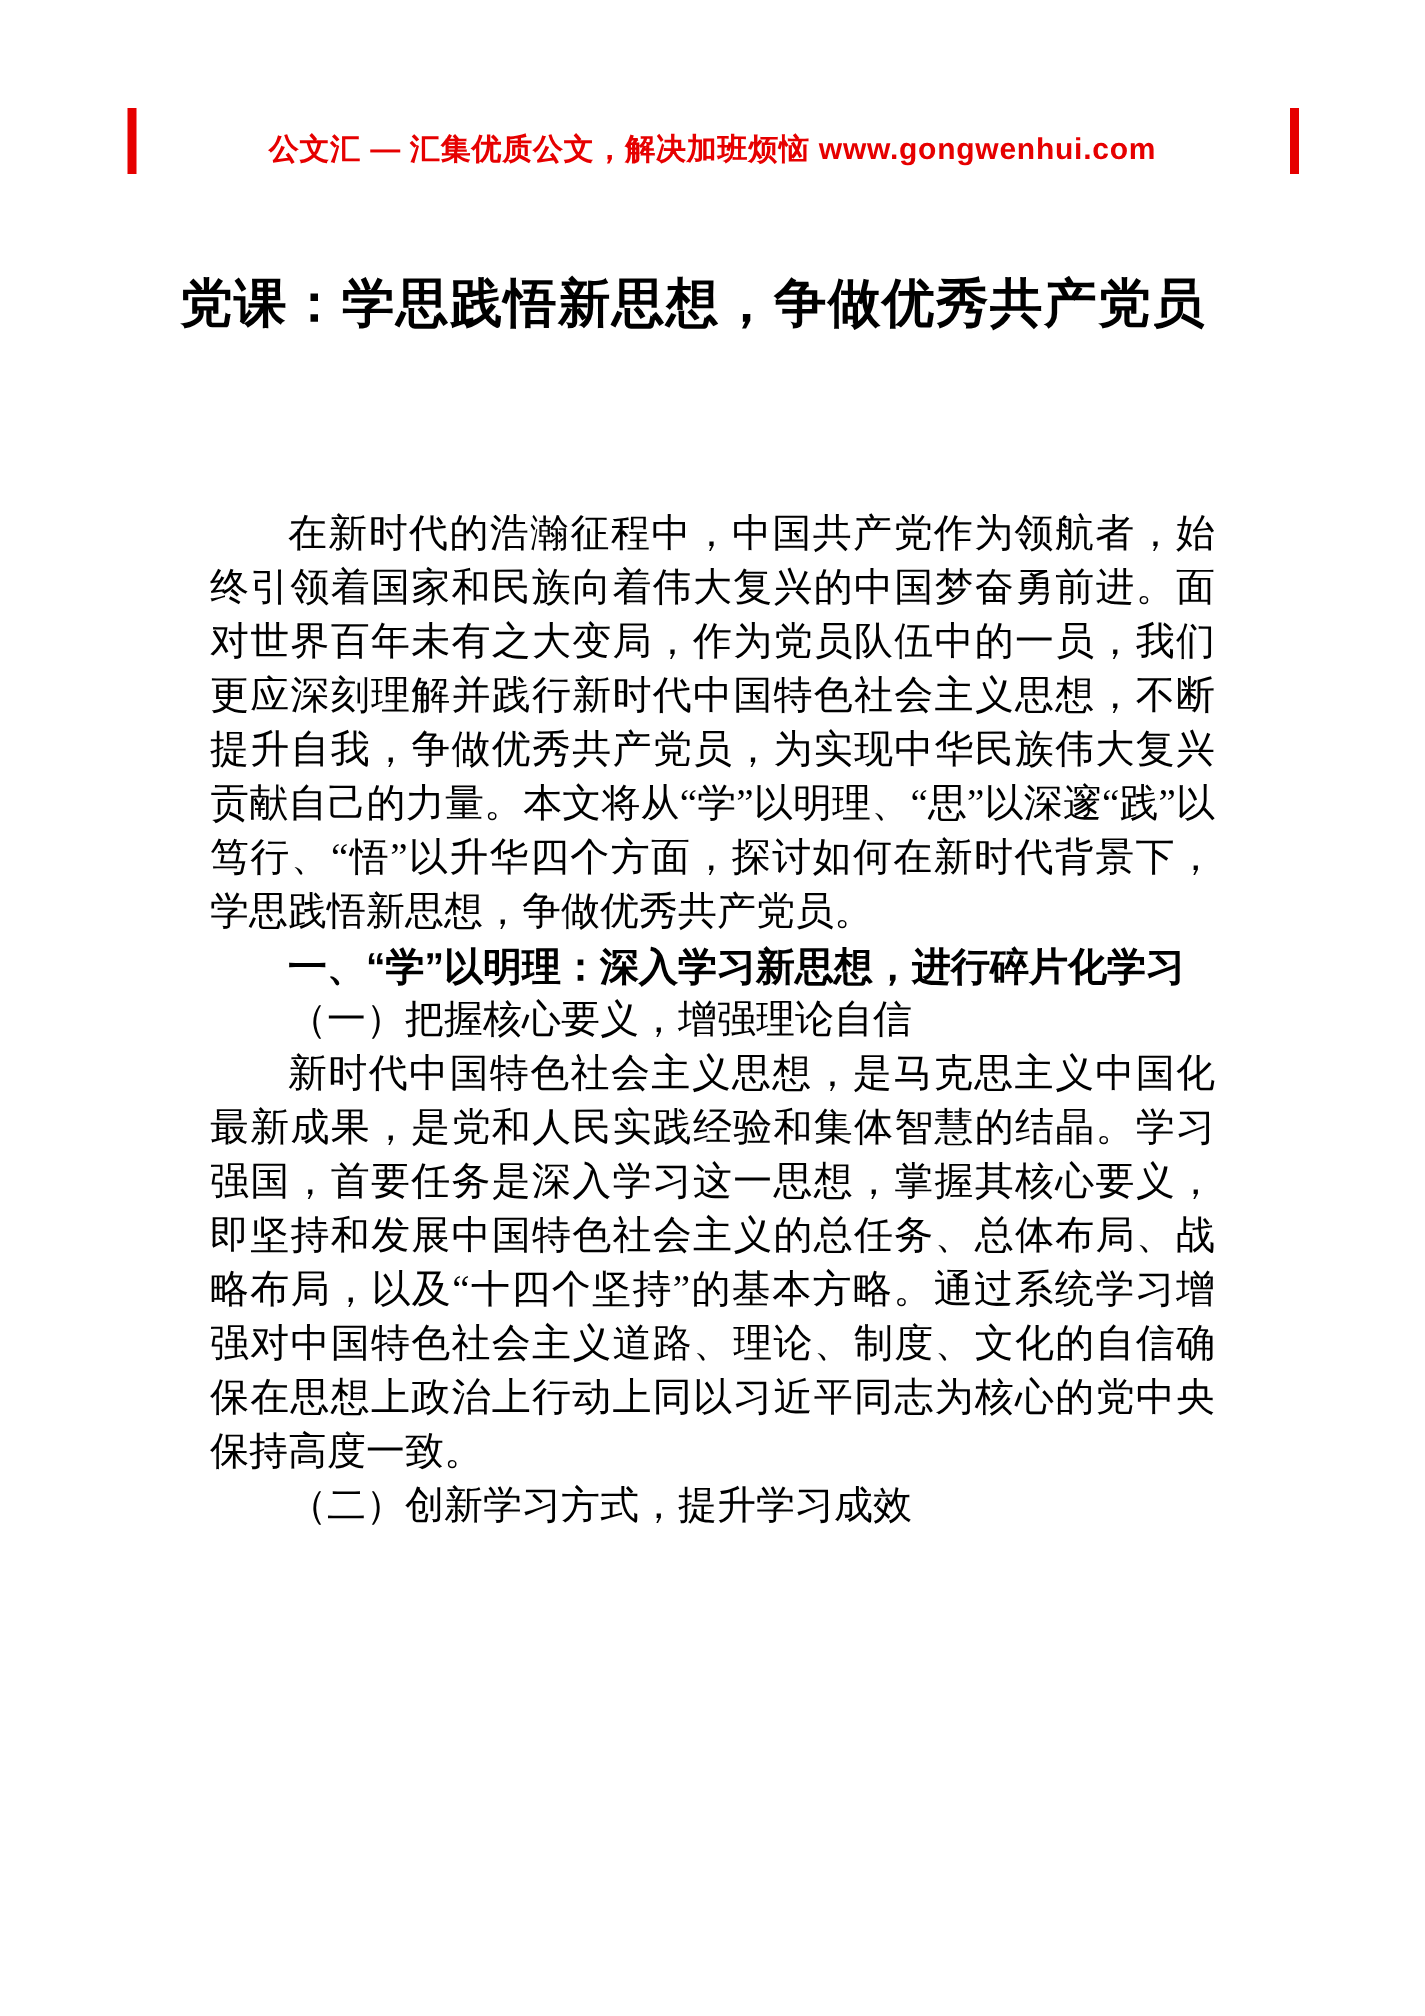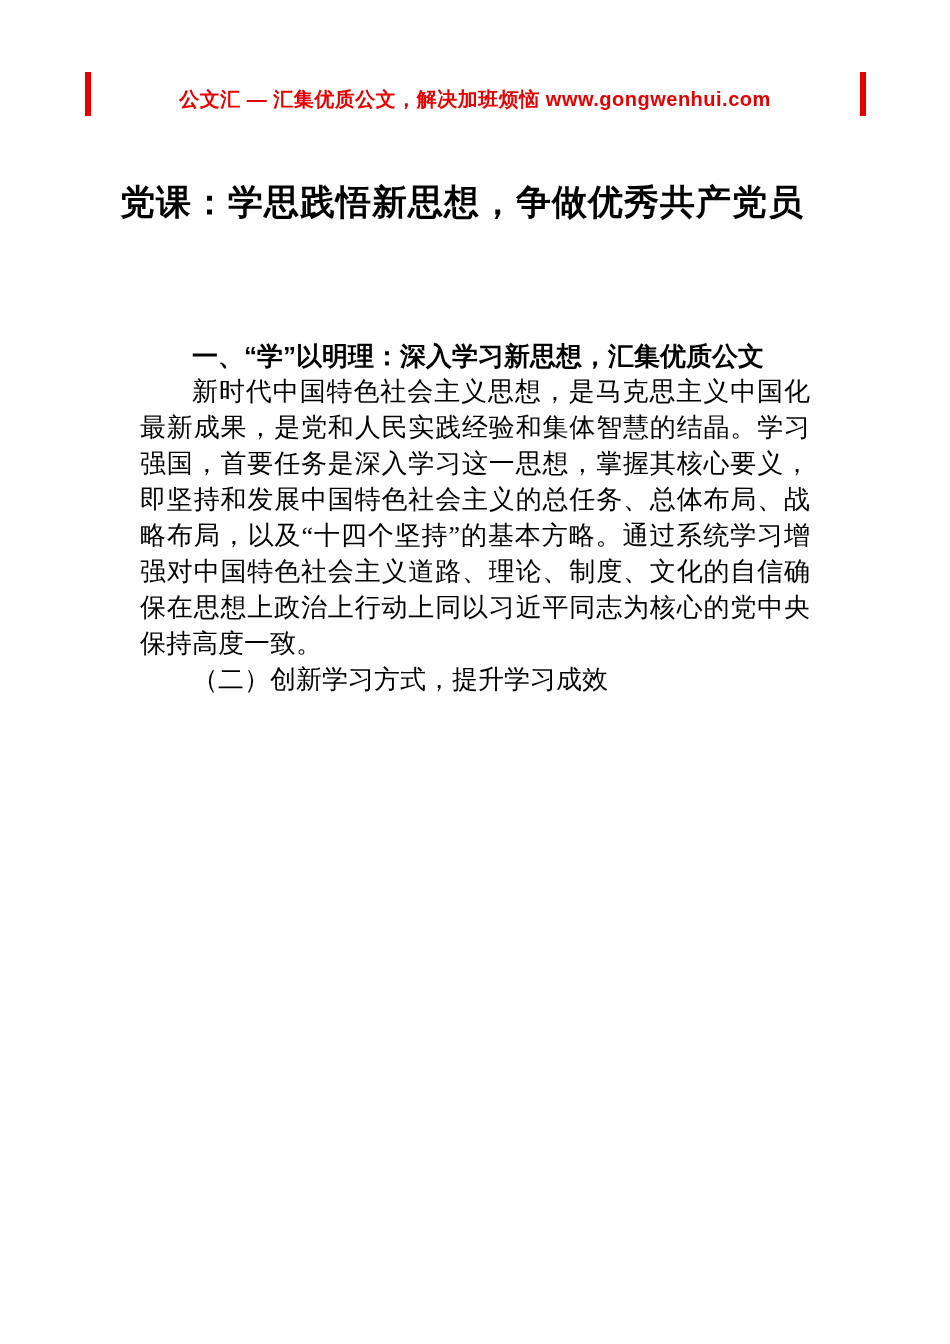--- a/index.html
+++ b/index.html
@@ -73,18 +73,20 @@
 <div class="page">
 
   <div class="red-bar left"></div>
   <div class="red-bar right"></div>
 
   <div class="site-banner">公文汇 — 汇集优质公文，解决加班烦恼 www.gongwenhui.com</div>
 
   <h1 class="doc-title">党课：学思践悟新思想，争做优秀共产党员</h1>
 
   <div class="doc-body">
-    <p class="para heading">一、“学”以明理：深入学习新思想，汇集优质公文</p>
+    <p class="para">在新时代的浩瀚征程中，中国共产党作为领航者，始终引领着国家和民族向着伟大复兴的中国梦奋勇前进。面对世界百年未有之大变局，作为党员队伍中的一员，我们更应深刻理解并践行新时代中国特色社会主义思想，不断提升自我，争做优秀共产党员，为实现中华民族伟大复兴贡献自己的力量。本文将从“学”以明理、“思”以深邃“践”以笃行、“悟”以升华四个方面，探讨如何在新时代背景下，学思践悟新思想，争做优秀共产党员。</p>
+    <p class="para heading">一、“学”以明理：深入学习新思想，进行碎片化学习</p>
+    <p class="para">（一）把握核心要义，增强理论自信</p>
     <p class="para">新时代中国特色社会主义思想，是马克思主义中国化最新成果，是党和人民实践经验和集体智慧的结晶。学习强国，首要任务是深入学习这一思想，掌握其核心要义，即坚持和发展中国特色社会主义的总任务、总体布局、战略布局，以及“十四个坚持”的基本方略。通过系统学习增强对中国特色社会主义道路、理论、制度、文化的自信确保在思想上政治上行动上同以习近平同志为核心的党中央保持高度一致。</p>
     <p class="para">（二）创新学习方式，提升学习成效</p>
   </div>
 
 </div>
 
 </body></html>

